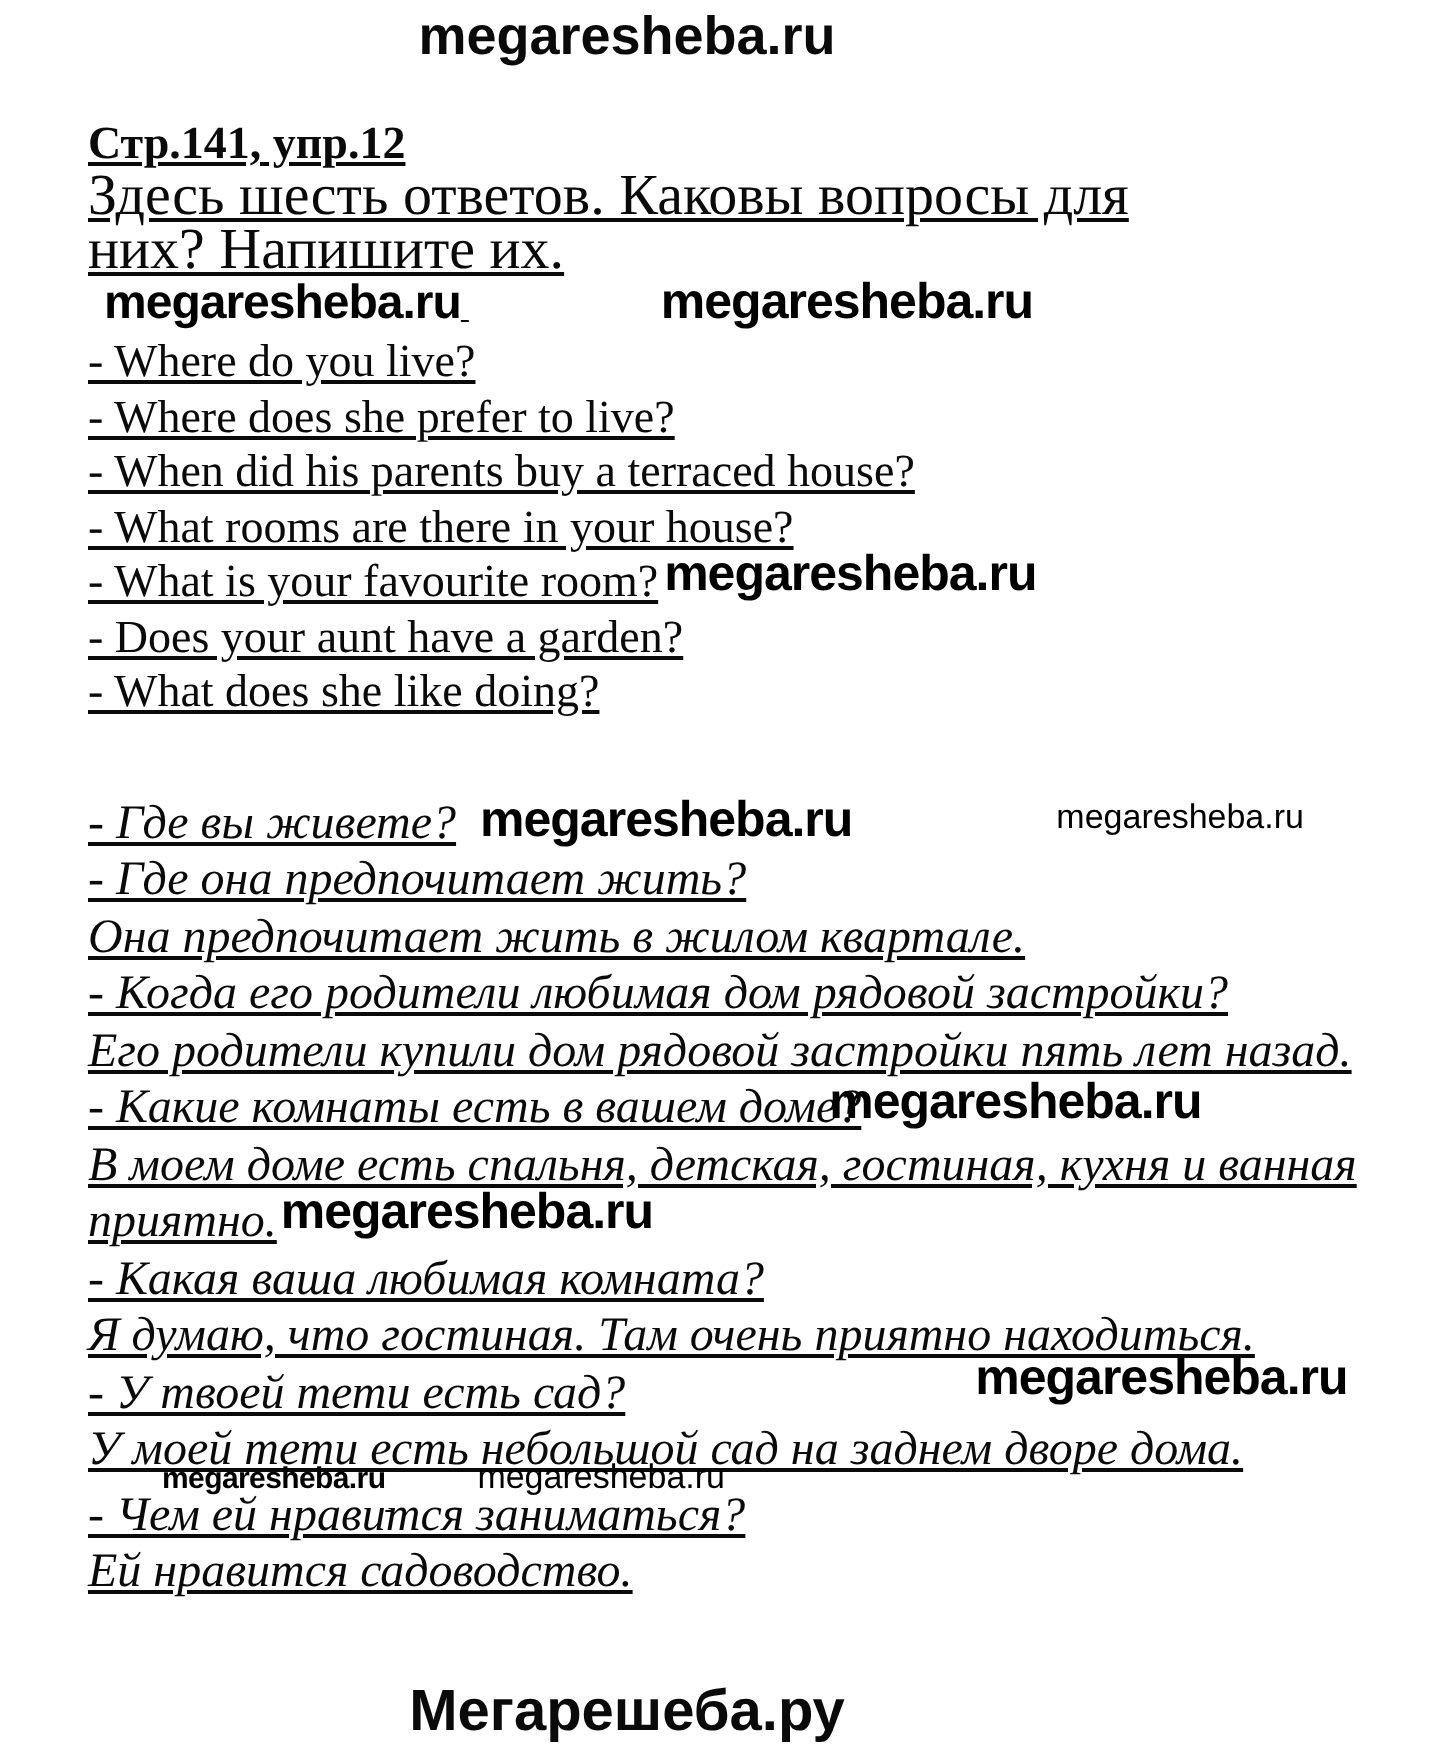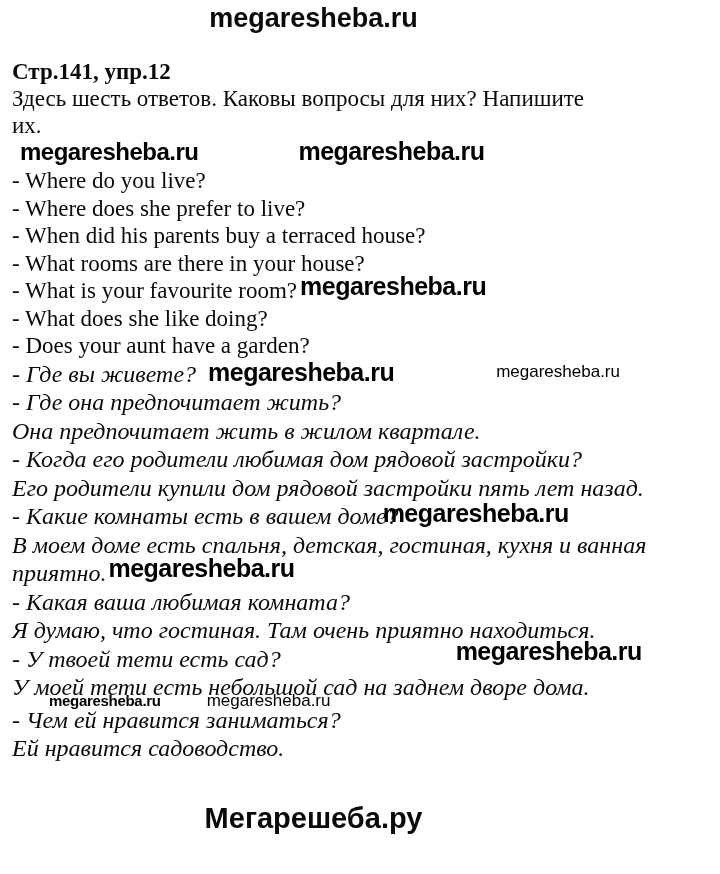--- a/index.html
+++ b/index.html
@@ -16,30 +16,30 @@
   .site-header {
     padding-top: 3px;
     text-align: center;
     font-family: "Liberation Sans", sans-serif;
     font-weight: bold;
     font-size: 27px;
     line-height: 31px;
     color: #0a0a0a;
   }
 
-  .content { padding-left: 12px; padding-right: 16px; }
+  .content { padding-left: 44px; padding-right: 16px; text-decoration: underline; }
 
   .ex-title {
     margin-top: 25px;
     font-weight: bold;
     font-size: 23px;
     line-height: 26px;
   }
   .ex-instruction {
-    font-size: 23px;
+    font-size: 29px;
     line-height: 27px;
   }
 
   .wm-row-top { height: 28px; white-space: nowrap; }
 
   .wm {
     font-family: "Liberation Sans", sans-serif;
     font-weight: bold;
     font-style: normal;
     font-size: 24px;
@@ -50,21 +50,21 @@
   }
   .wm-rg { font-weight: normal; font-size: 17px; letter-spacing: 0; }
   .wm-sm { font-size: 15px; letter-spacing: -0.3px; }
 
   .q-line {
     font-size: 23px;
     line-height: 27.5px;
     white-space: nowrap;
   }
 
-  .ru-block { }
+  .ru-block { margin-top: 38px; }
   .ru-line {
     font-style: italic;
     font-size: 24px;
     line-height: 28.5px;
     white-space: nowrap;
   }
 
   .wm-inline { position: relative; }
 
   .wm-row-bottom { height: 4px; white-space: nowrap; }
@@ -95,22 +95,22 @@
       <span class="wm" style="margin-left:8px;">megaresheba.ru</span>
       <span class="wm" style="margin-left:96px; font-size:25px;">megaresheba.ru</span>
     </div>
 
     <div class="q-block">
       <div class="q-line"><span>- Where do you live?</span></div>
       <div class="q-line"><span>- Where does she prefer to live?</span></div>
       <div class="q-line"><span>- When did his parents buy a terraced house?</span></div>
       <div class="q-line"><span>-  What rooms are there in your house?</span></div>
       <div class="q-line"><span>- What is your favourite room?</span><span class="wm wm-inline" style="margin-left:3px; top:-3px; font-size:25px;">megaresheba.ru</span></div>
+      <div class="q-line"><span>- Does your aunt have a garden?</span></div>
       <div class="q-line"><span>- What does she like doing?</span></div>
-      <div class="q-line"><span>- Does your aunt have a garden?</span></div>
     </div>
 
     <div class="ru-block">
       <div class="ru-line"><span>- Где вы живете?</span><span class="wm wm-inline" style="margin-left:12px; top:-1px; font-size:25px;">megaresheba.ru</span><span class="wm wm-rg wm-inline" style="margin-left:102px; top:-5px;">megaresheba.ru</span></div>
       <div class="ru-line"><span>- Где она предпочитает жить?</span></div>
       <div class="ru-line"><span>Она предпочитает жить в жилом квартале.</span></div>
       <div class="ru-line"><span>- Когда его родители любимая дом рядовой застройки?</span></div>
       <div class="ru-line"><span>Его родители купили дом рядовой застройки пять лет назад.</span></div>
       <div class="ru-line"><span>- Какие комнаты есть в вашем доме?</span><span class="wm wm-inline" style="margin-left:-16px; top:-2px; font-size:25px;">megaresheba.ru</span></div>
       <div class="ru-line"><span>В моем доме есть спальня, детская, гостиная, кухня и ванная</span></div>

